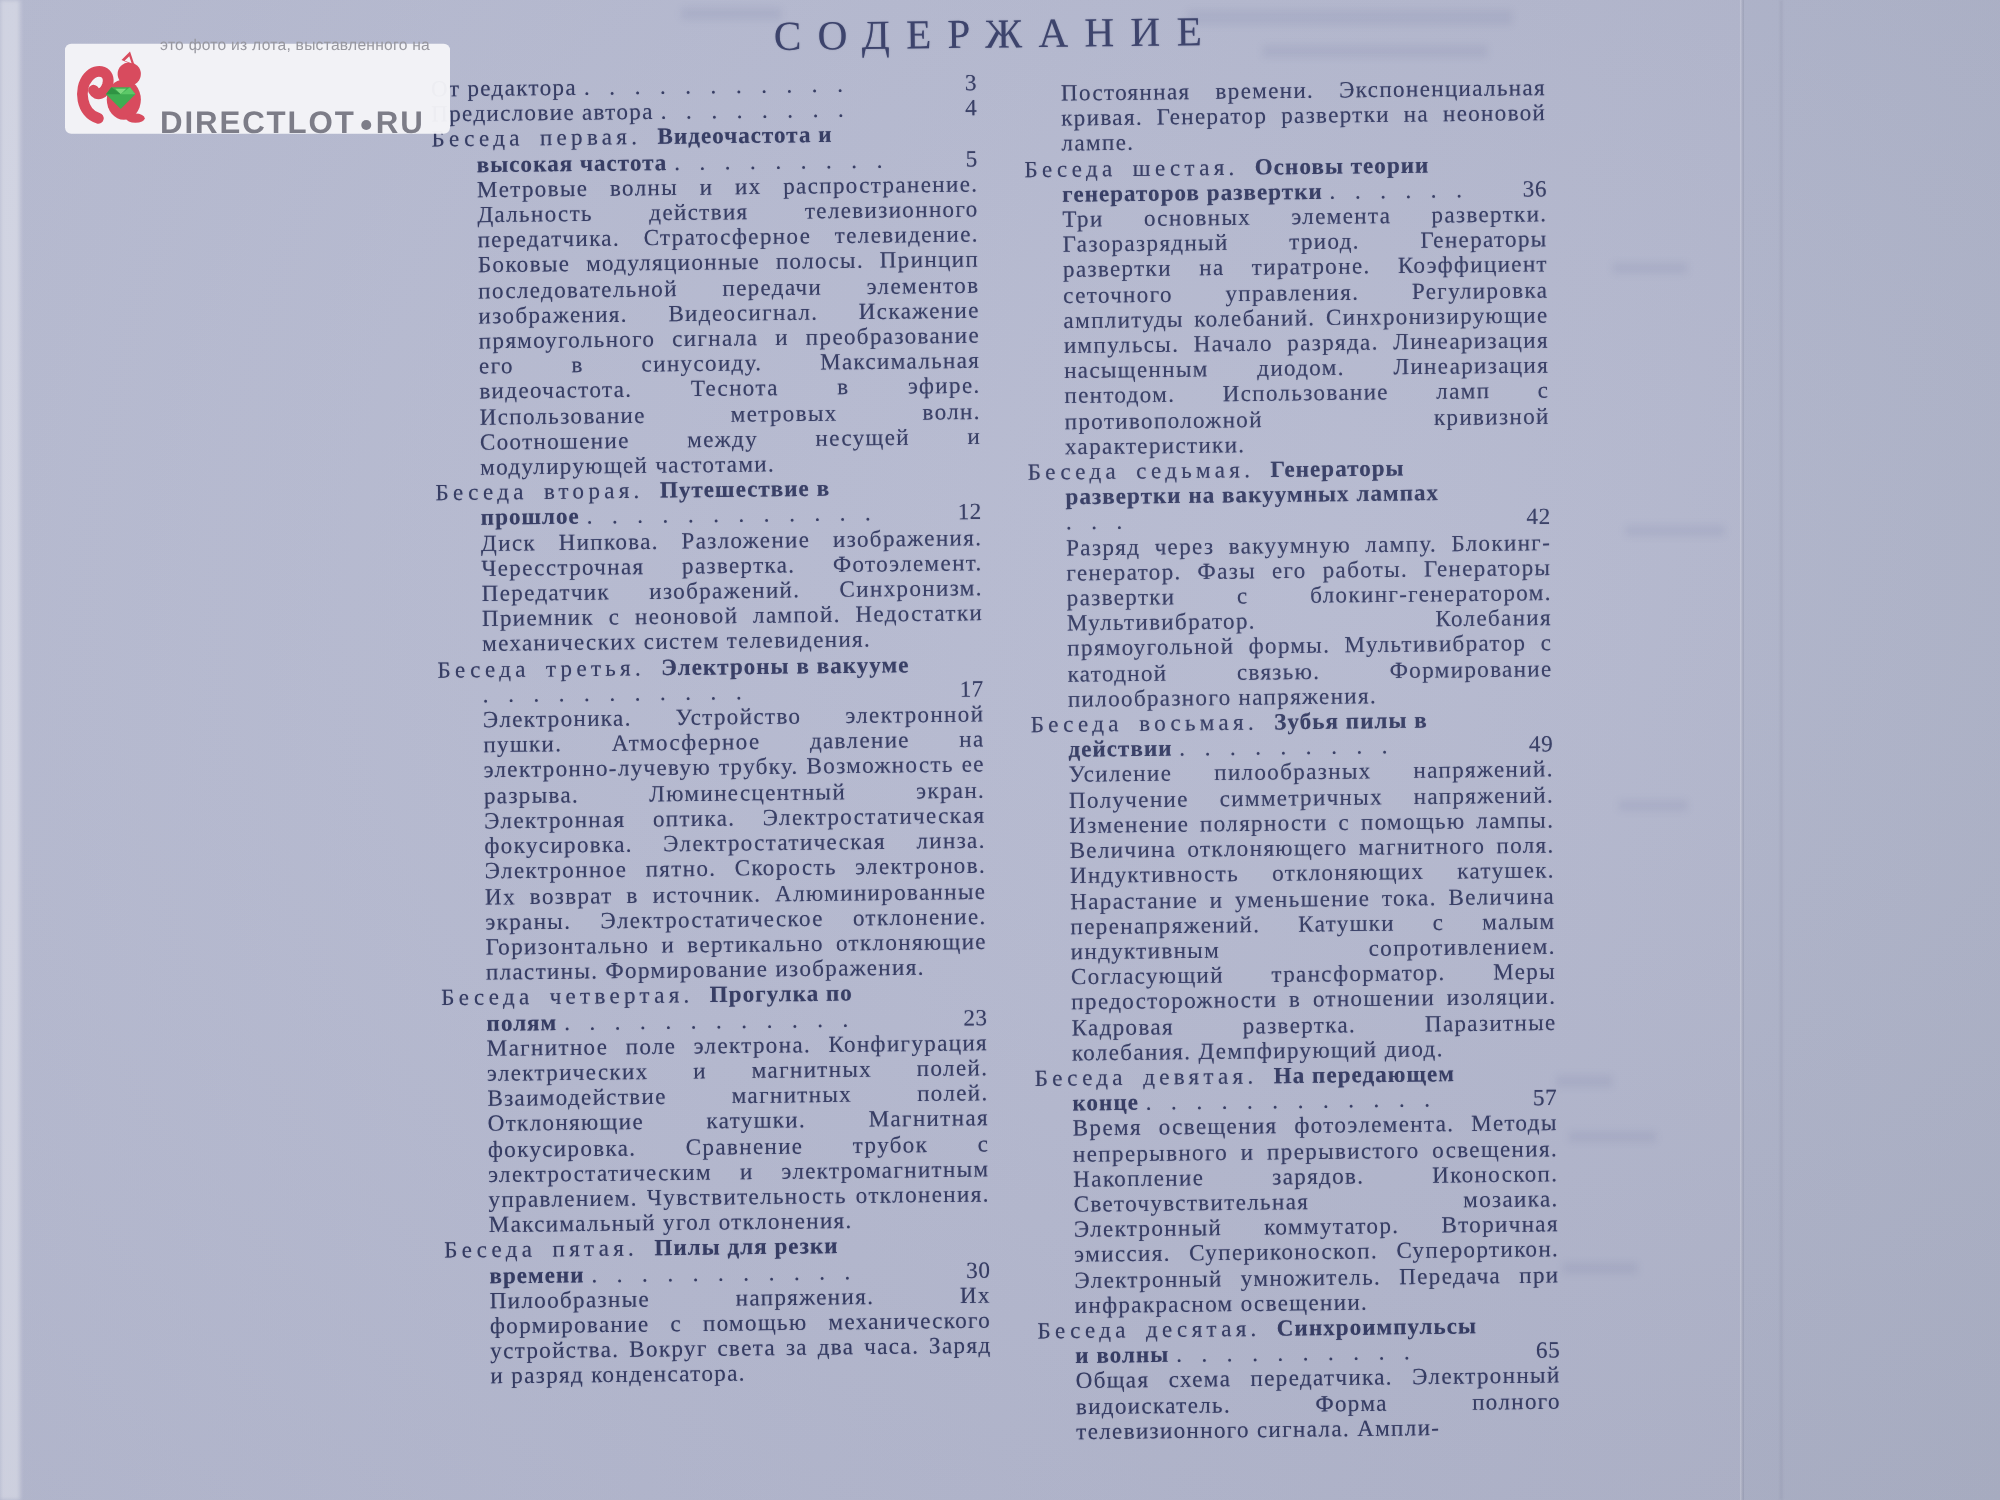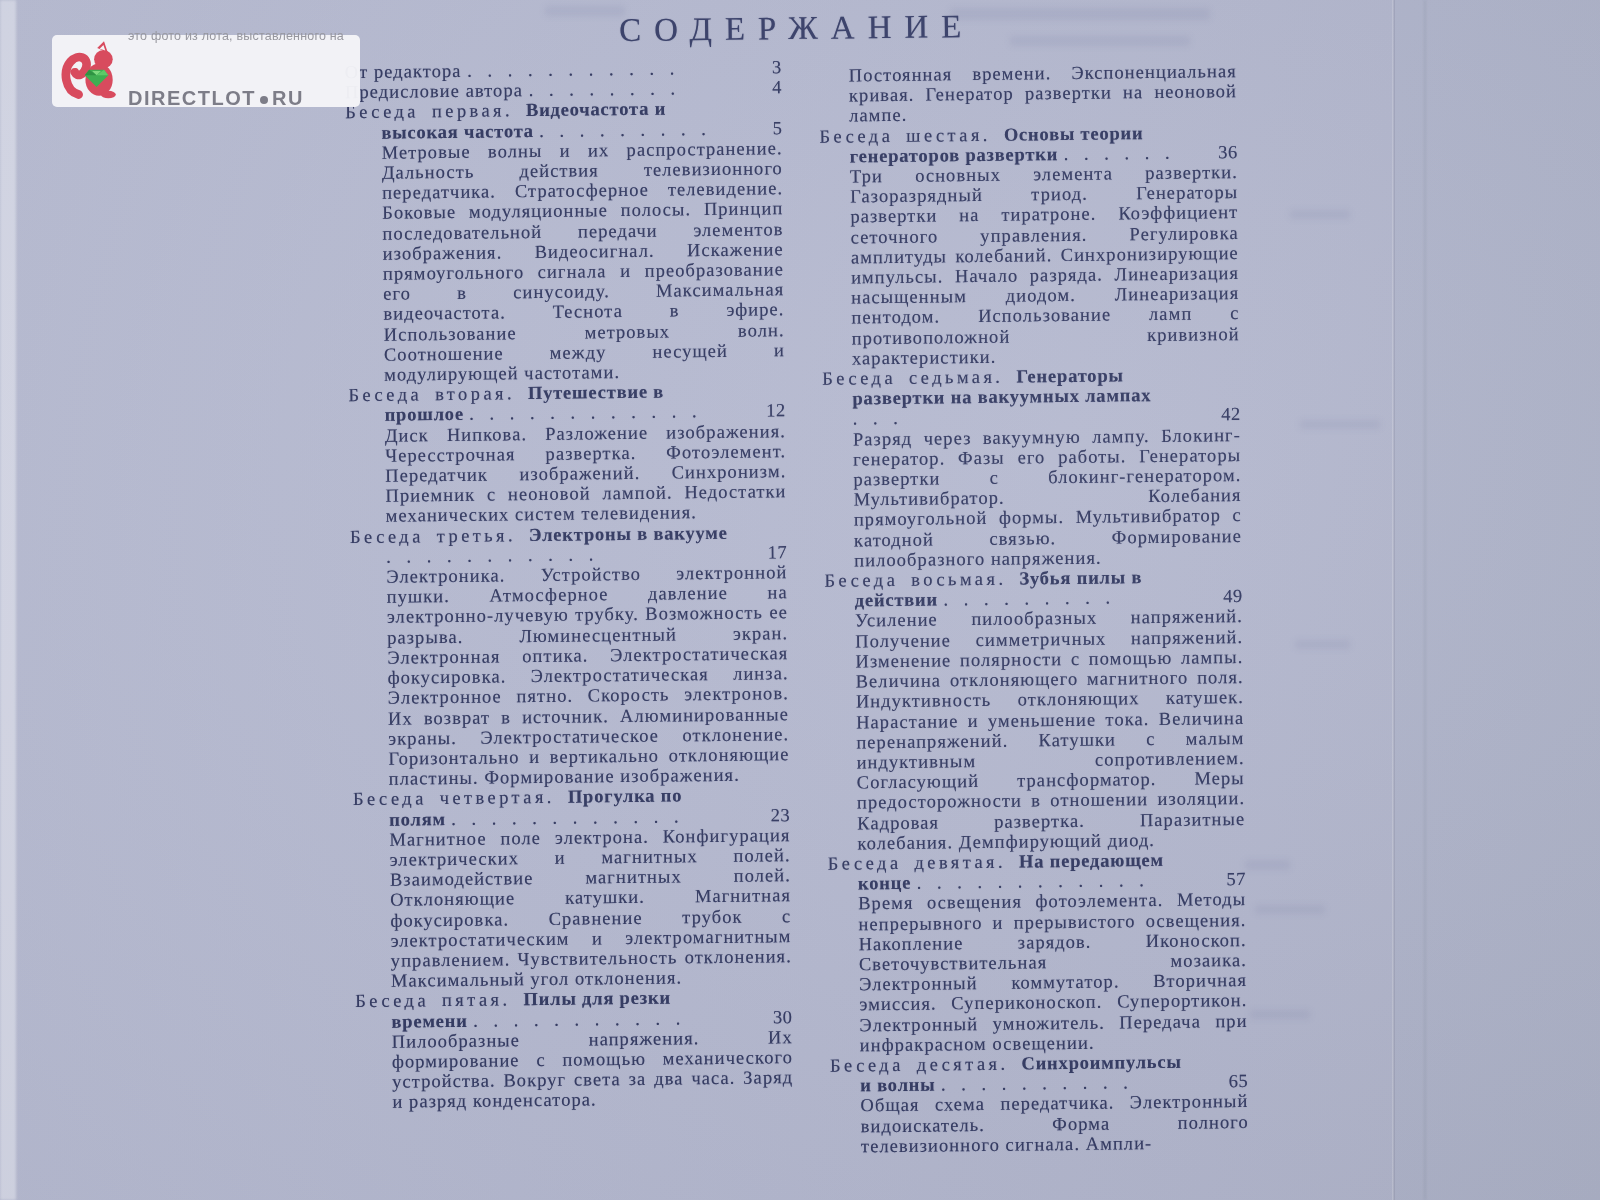--- a/index.html
+++ b/index.html
@@ -47,21 +47,21 @@
   
   .watermark{
     position:absolute;left:52px;top:35px;width:308px;height:72px;z-index:5;
     background:rgba(245,245,248,0.96);border-radius:5px;
     display:flex;align-items:center;padding:3px 10px 3px 8px;box-sizing:border-box;
     font-family:"Liberation Sans", sans-serif;
   }
   .wm-logo{flex:0 0 auto;width:62px;height:62px;}
   .wm-text{margin-left:6px;display:flex;flex-direction:column;justify-content:flex-start;}
   .wm-line1{font-size:12.5px;color:#97979f;letter-spacing:0.2px;white-space:nowrap;}
-  .wm-brand{display:flex;align-items:center;font-size:20px;font-weight:bold;
+  .wm-brand{display:flex;align-items:center;font-size:25px;font-weight:bold;
     color:#7d7d88;letter-spacing:1.5px;line-height:30px;margin-top:40px;}
   .wm-dot{display:inline-block;width:8px;height:8px;border-radius:50%;background:#7d7d88;margin:4px 4px 0 4px;}
 </style>
 </head>
 <body>
 
 <div class="left-strip"></div>
 <div class="right-band"></div>
 <div class="page-edge-1"></div>
 <div class="page-edge-2"></div>

